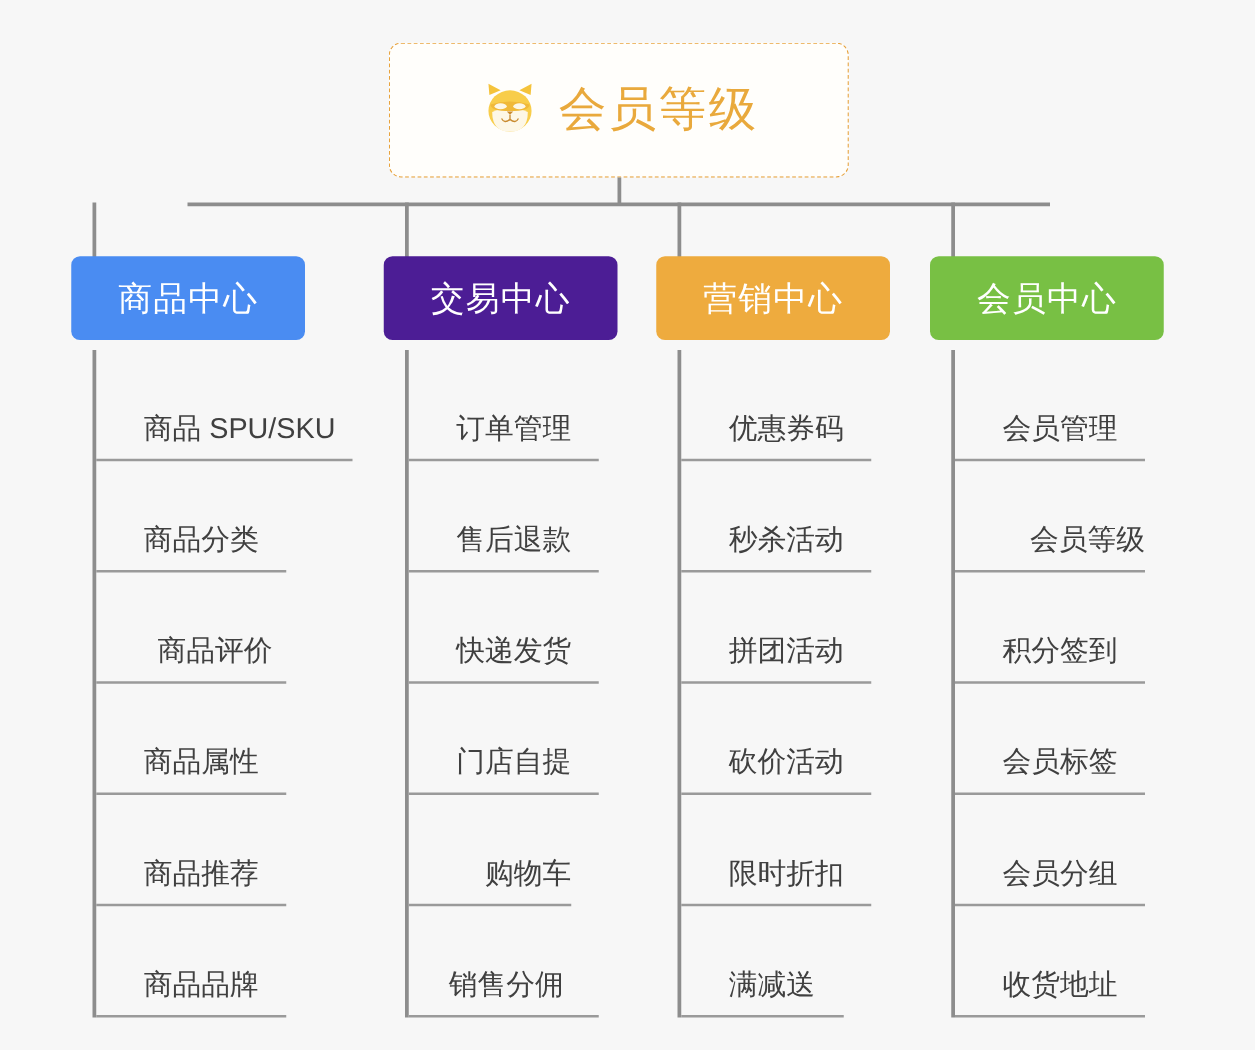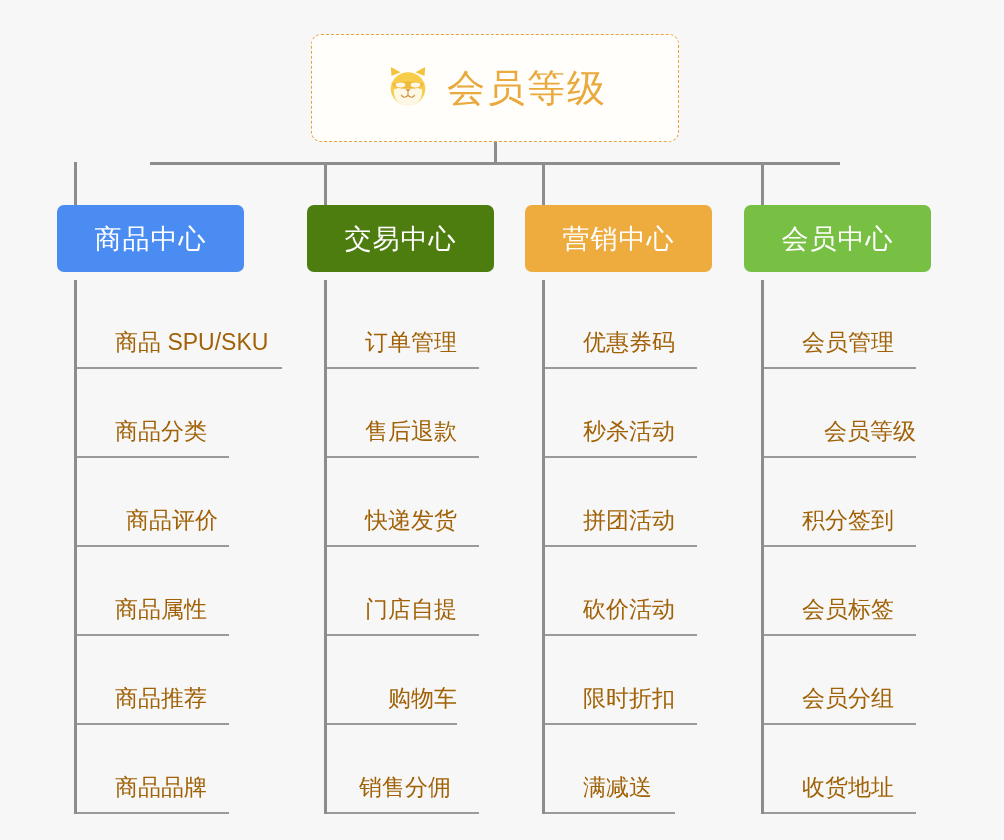--- a/index.html
+++ b/index.html
@@ -66,21 +66,21 @@
     height:89px;
     display:flex;
     align-items:flex-end;
     box-sizing:border-box;
     border-bottom:2px solid #9a9a9a;
     padding-left:38px;
     padding-bottom:4px;
   }
   .leaf span{
     font-size:23px;
-    color:#a16207;
+    color:#404040;
     line-height:1.25;
     white-space:nowrap;
     transform:translateY(-6px);
   }
 </style>
 </head>
 <body>
 
 <div id="stage">
 
@@ -136,21 +136,21 @@
         <div class="leaf" style="width: 152px;">
           <span>商品属性</span>
         </div>
         <div class="leaf" style="width: 152px;">
           <span>商品推荐</span>
         </div>
         <div class="leaf" style="width: 152px;">
           <span>商品品牌</span>
         </div>
       </div>
-      <div class="cat-box" style="left: 307px; width: 187px; background: #4d7c0f;">
+      <div class="cat-box" style="left: 307px; width: 187px; background: #4c1d95;">
         <span>交易中心</span>
       </div>
       <div class="leaf-col" style="left: 324px; border-left-color: rgb(141, 141, 141);">
         <div class="leaf" style="width: 152px;">
           <span>订单管理</span>
         </div>
         <div class="leaf" style="width: 152px;">
           <span>售后退款</span>
         </div>
         <div class="leaf" style="width: 152px;">

